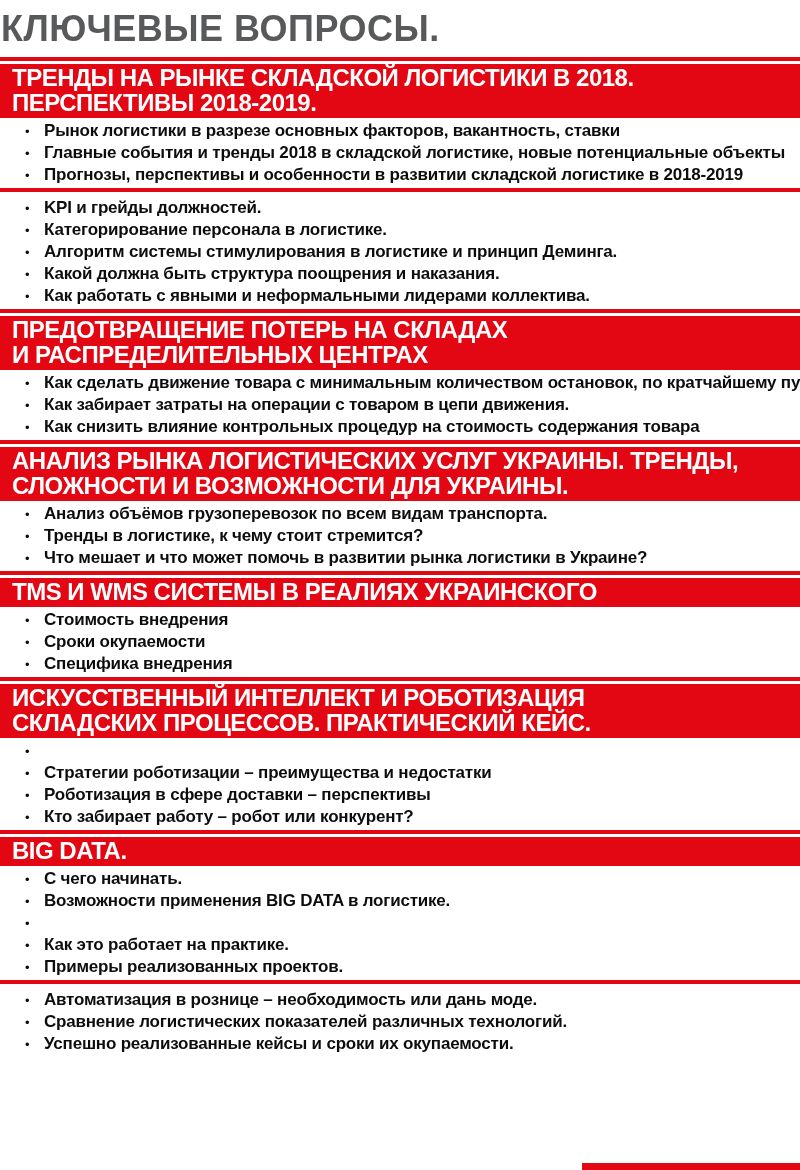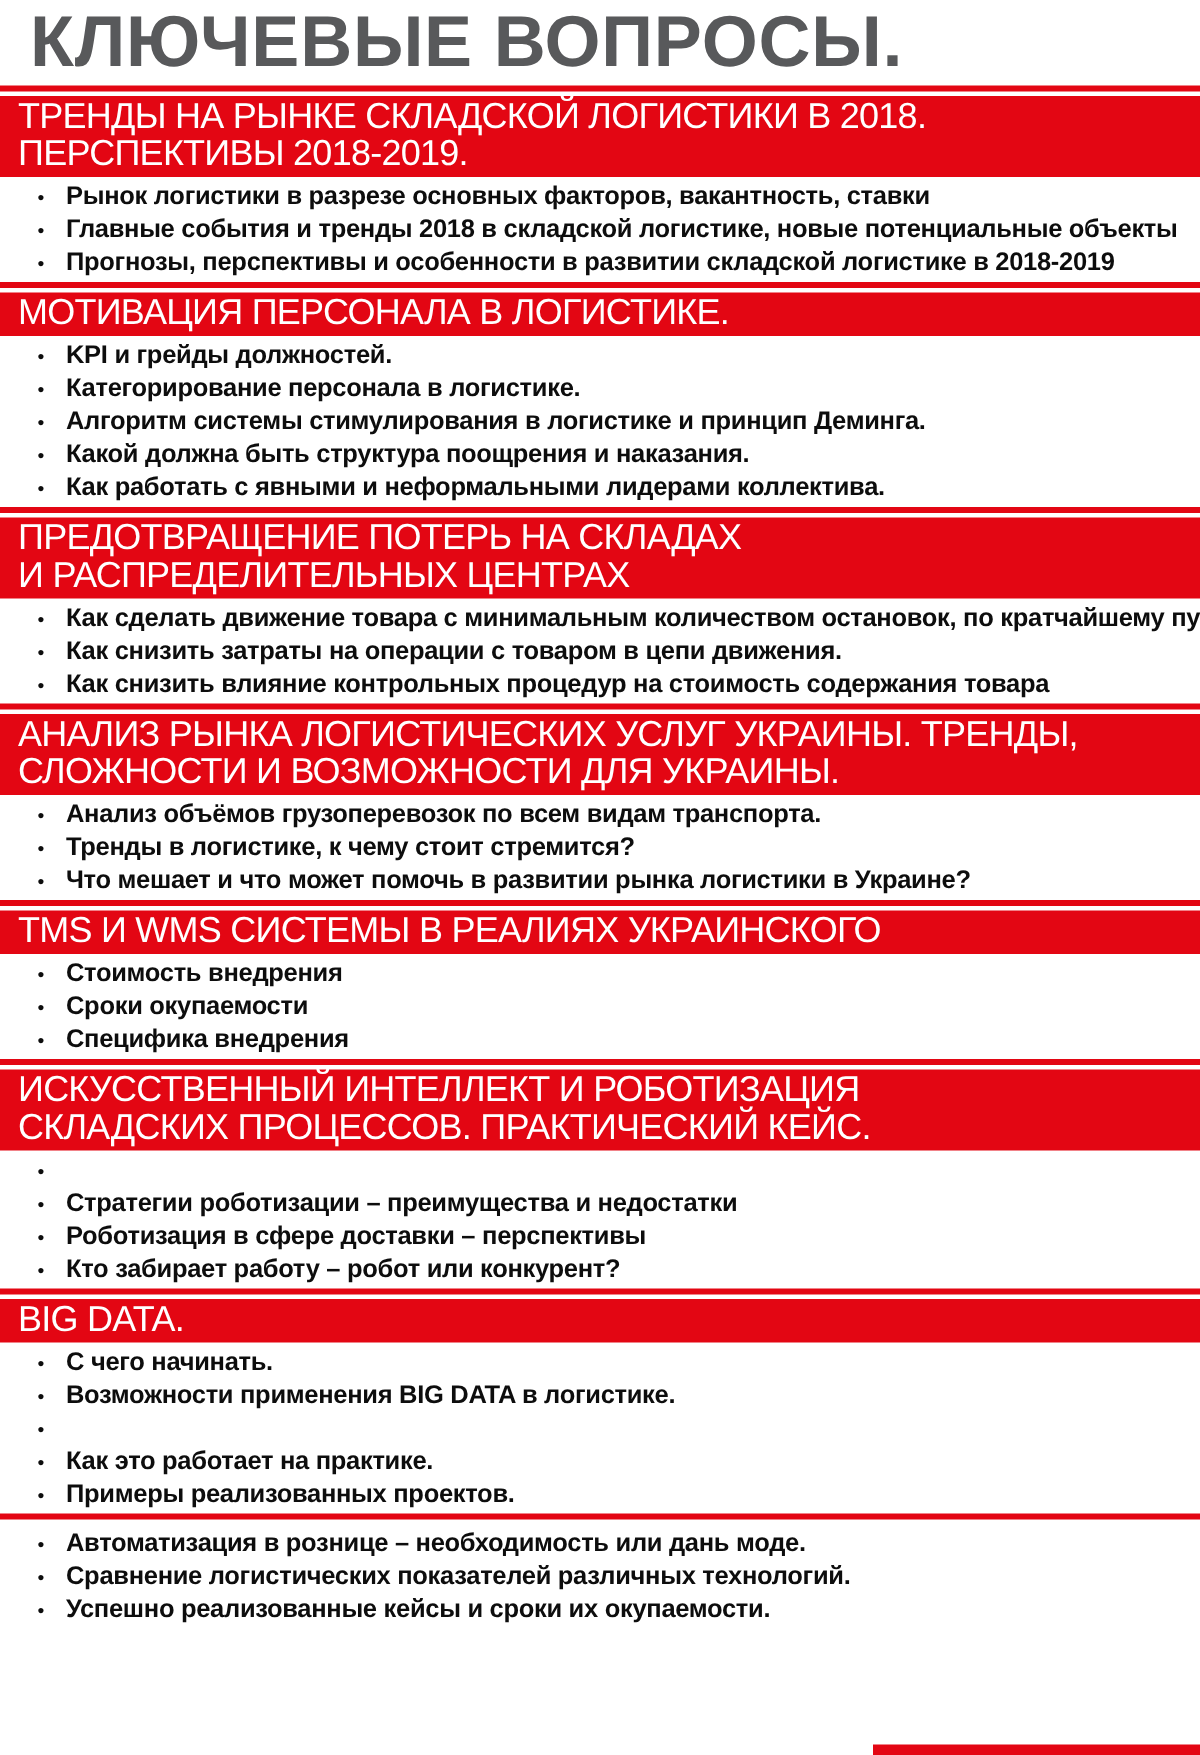--- a/index.html
+++ b/index.html
@@ -11,32 +11,32 @@
   body{
     width:800px;height:1170px;
     background:#ffffff;
     font-family:"Liberation Sans",sans-serif;
     position:relative;
     overflow:hidden;
   }
   .page-title{
     color:var(--title-gray);
     font-weight:900;
-    font-size:48px;
+    font-size:36px;
     line-height:44px;
     letter-spacing:0.5px;
-    padding:7px 0 6px 20px;
+    padding:7px 0 6px 1px;
     transform-origin:left top;
   }
   .section{width:800px;}
   .rule{height:4px;background:var(--red);margin-bottom:3px;}
   .band{background:var(--red);padding:1px 12px 3px;}
   .band-line{
     color:#ffffff;
-    font-weight:400;
+    font-weight:700;
     font-size:24px;
     line-height:25px;
     letter-spacing:-0.5px;
     white-space:nowrap;
   }
   .bullets{padding:2px 0 2px;}
   .bullet-row{display:flex;align-items:flex-start;padding:1px 0 2px;}
   .bullet-dot{
     flex:0 0 auto;
     width:10px;
@@ -85,23 +85,20 @@
 
   <div class="bullet-row">
     <span class="bullet-dot">•</span>
     <span class="bullet-text">Прогнозы, перспективы и особенности в развитии складской логистике в 2018-2019</span>
   </div>
 </div>
   </div>
 
   <div class="section">
     <div class="rule"></div>
-    <div class="band">
-        <div class="band-line">МОТИВАЦИЯ ПЕРСОНАЛА В ЛОГИСТИКЕ.</div>
-      </div>
     <div class="bullets">
   <div class="bullet-row">
     <span class="bullet-dot">•</span>
     <span class="bullet-text">KPI и грейды должностей.</span>
   </div>
 
   <div class="bullet-row">
     <span class="bullet-dot">•</span>
     <span class="bullet-text">Категорирование персонала в логистике.</span>
   </div>
@@ -130,21 +127,21 @@
         <div class="band-line">И РАСПРЕДЕЛИТЕЛЬНЫХ ЦЕНТРАХ</div>
       </div>
     <div class="bullets">
   <div class="bullet-row">
     <span class="bullet-dot">•</span>
     <span class="bullet-text">Как сделать движение товара с минимальным количеством остановок, по кратчайшему пути.</span>
   </div>
 
   <div class="bullet-row">
     <span class="bullet-dot">•</span>
-    <span class="bullet-text">Как снизить затраты на операции с товаром в цепи движения.</span>
+    <span class="bullet-text">Как забирает затраты на операции с товаром в цепи движения.</span>
   </div>
 
   <div class="bullet-row">
     <span class="bullet-dot">•</span>
     <span class="bullet-text">Как снизить влияние контрольных процедур на стоимость содержания товара</span>
   </div>
 </div>
   </div>
 
   <div class="section">

